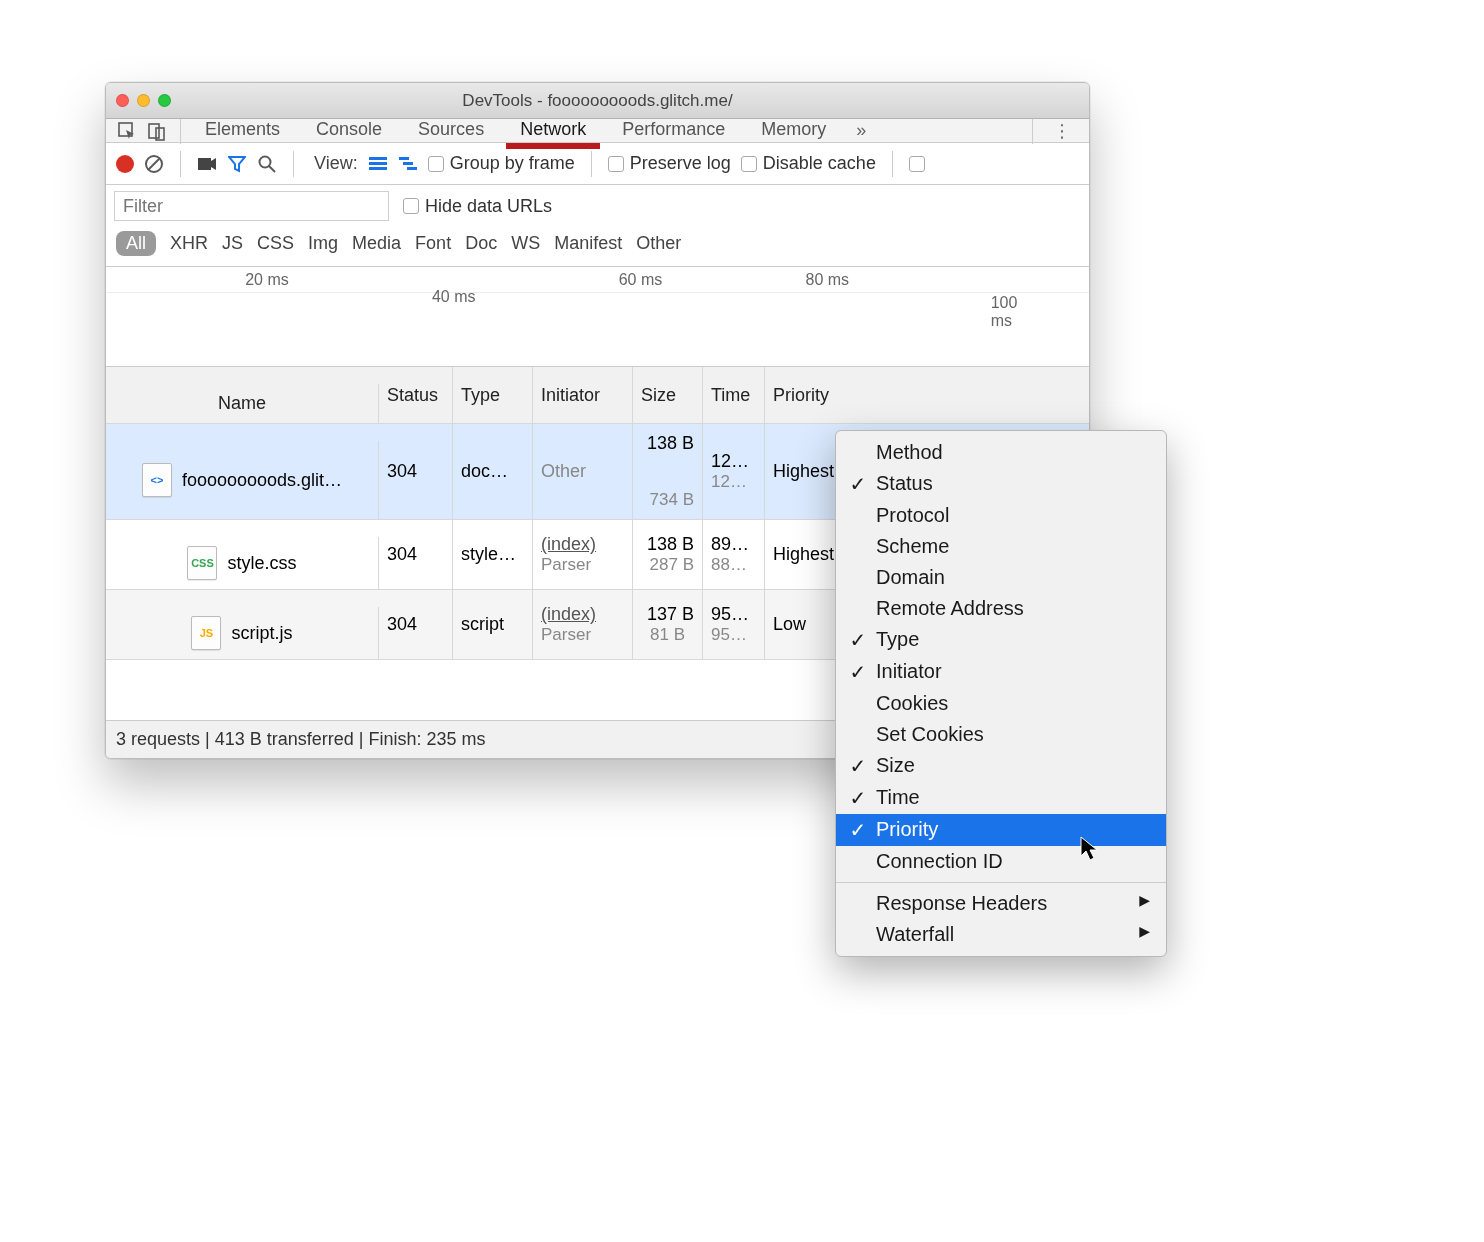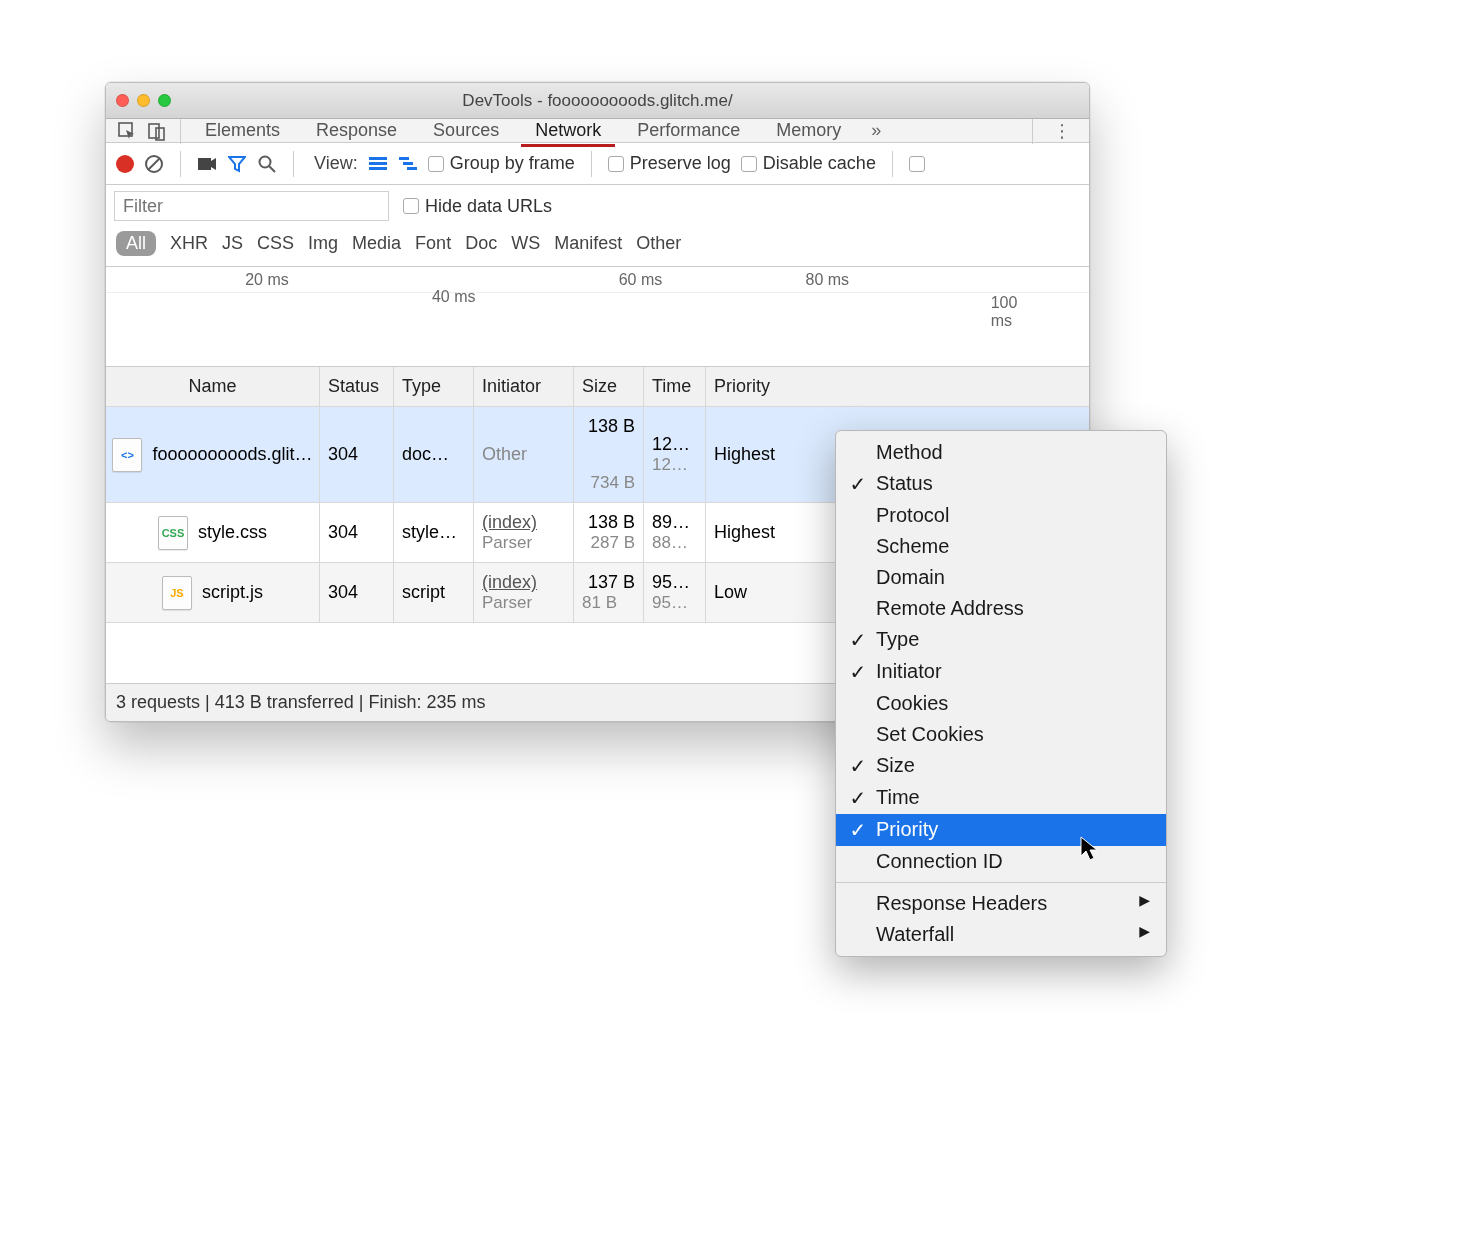--- a/index.html
+++ b/index.html
@@ -45,21 +45,21 @@
     padding:0 8px;
     gap:4px;
     font-size:18px;
   }
   .inspect-icon, .device-icon {
     width:26px; height:26px; display:flex; align-items:center; justify-content:center;
     color:#5a5a5a;
   }
   .v-sep { width:1px; height:26px; background:#ccc; margin:0 6px;}
   .tab { color:#555; padding:6px 14px; cursor:pointer; white-space:nowrap;}
-  .tab.active { color:#1a1a1a; border-bottom: 3px solid #b91c1c; padding-bottom:3px; font-weight:500;}
+  .tab.active { color:#1a1a1a; border-bottom: 6px solid #b91c1c; padding-bottom:3px; font-weight:500;}
   .spacer{flex:1;}
   .more {font-size:18px;color:#666;padding:0 12px;}
   .kebab {font-size:18px;color:#666;padding:0 10px;}
 
   .toolbar {
     height: 42px;
     display:flex; align-items:center;
     border-bottom:1px solid #ccc;
     padding:0 10px;
     gap:10px;
@@ -99,21 +99,21 @@
   .timeline-ticks{
     position:absolute;top:0;left:0;right:0;height:26px;border-bottom:1px solid #eee;
     font-size:16px;color:#666;
   }
   .tick{position:absolute;top:4px;transform:translateX(-100%);padding-right:4px;}
 
   .grid{display:flex;flex-direction:column;font-size:18px;}
   .grid-header, .grid-row{display:flex;border-bottom:1px solid #d8d8d8;}
   .grid-header{background:#f1f1f1;font-weight:400;color:#222;}
   .cell{padding:9px 8px;border-right:1px solid #d8d8d8;display:flex;flex-direction:column;justify-content:center;overflow:hidden;white-space:nowrap;text-overflow:ellipsis;}
-  .cell.name{width:214px;flex-direction:row;align-items:center;gap:10px;}
+  .cell.name{width:273px;flex-direction:row;align-items:center;gap:10px;margin-top:17px;}
   .cell.status{width:74px;}
   .cell.type{width:80px;}
   .cell.initiator{width:100px;}
   .cell.size{width:70px;text-align:right;}
   .cell.size .sub{color:#888;}
   .cell.time{width:62px;}
   .cell.priority{width:78px;border-right:none;}
   .grid-row.odd{background:#f5f5f5;}
   .grid-row.even{background:#fff;}
   .grid-row.sel{background:#dbeafe;}
@@ -181,21 +181,21 @@
     </div>
     <div class="device-icon">
       <svg width="20" height="20" viewBox="0 0 20 20">
           <rect x="2" y="3" width="10" height="14" fill="none" stroke="#5a5a5a" stroke-width="1.6"></rect>
           <rect x="9" y="7" width="8" height="12" fill="none" stroke="#5a5a5a" stroke-width="1.6"></rect>
         </svg>
     </div>
     <div class="v-sep"></div>
     <div id="tabs-container" style="display:flex;gap:8px;">
         <div class="tab">Elements</div>
-        <div class="tab">Response</div>
+        <div class="tab">Console</div>
         <div class="tab">Sources</div>
         <div class="tab active">Network</div>
         <div class="tab">Performance</div>
         <div class="tab">Memory</div>
       </div>
     <div class="more">»</div>
     <div class="spacer"></div>
     <div class="v-sep"></div>
     <div class="kebab">⋮</div>
   </div>
@@ -353,21 +353,21 @@
             <span>script.js</span>
           </div>
           <div class="cell status">304</div>
           <div class="cell type">script</div>
           <div class="cell initiator">
             <span class="link">(index)</span>
             <span class="sub">Parser</span>
           </div>
           <div class="cell size">
             <div style="text-align: right;">137 B</div>
-            <div class="sub" style="text-align: left;">81 B</div>
+            <div class="sub" style="text-align: center;">81 B</div>
           </div>
           <div class="cell time">
             <div>95…</div>
             <div class="sub">95…</div>
           </div>
           <div class="cell priority">Low</div>
         </div>
       </div>
     <div class="grid-blank"></div>
   </div>

